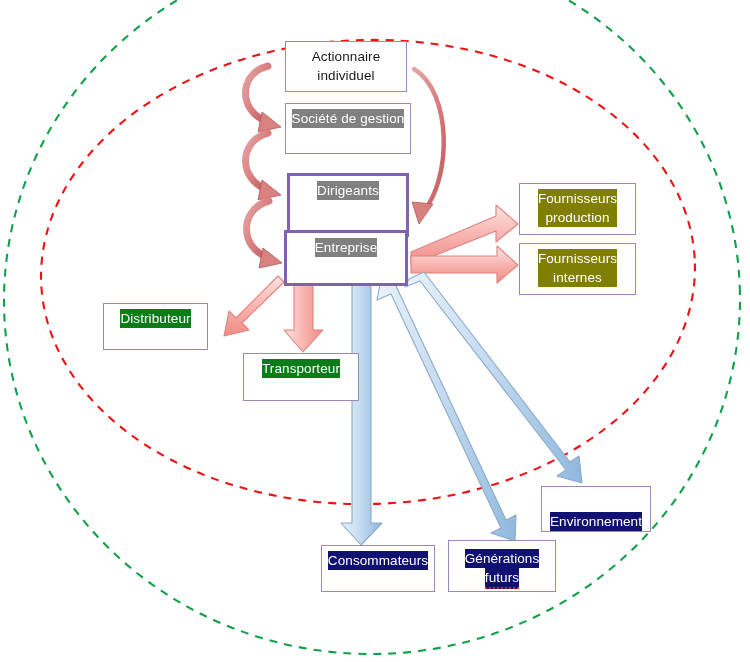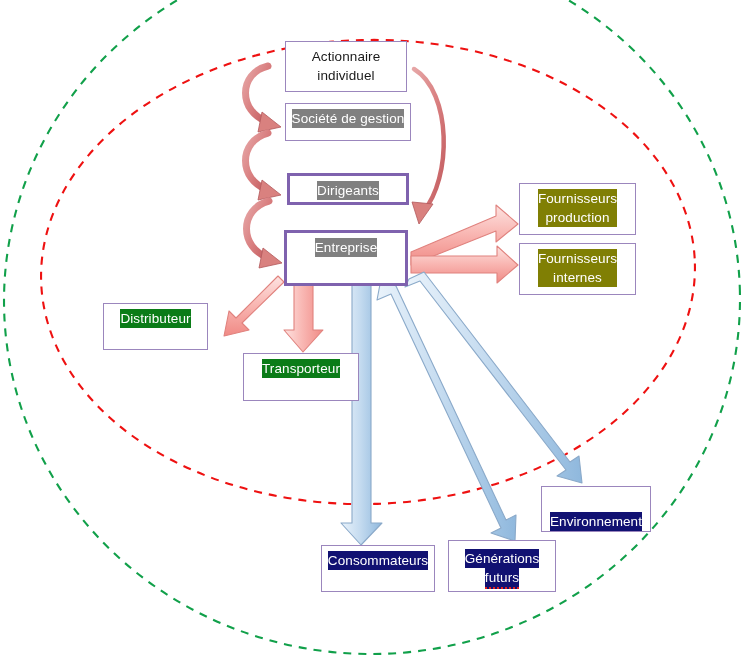--- a/index.html
+++ b/index.html
@@ -125,25 +125,25 @@
     <g>
       <path d="M 409,279 L 424,272 L 570,462 L 579,456 L 582,483 L 557,476 L 566,470 L 420,281 L 405,287 Z" fill="url(#gradBlue)" stroke="#8aa9c9" stroke-width="1.1" stroke-linejoin="round"></path>
     </g>
   </svg>
 
   <div class="node" style="left:285px; top:41px; width:122px; height:51px;">
     <span class="node-label hl-none">Actionnaire
 individuel</span>
   </div>
 
-  <div class="node" style="left:285px; top:103px; width:126px; height:38px;">
+  <div class="node" style="left:285px; top:103px; width:126px; height:51px;">
     <span class="node-label hl-gray">Société de gestion</span>
   </div>
 
-  <div class="node thick" style="left:287px; top:173px; width:122px; height:32px;">
+  <div class="node thick" style="left:287px; top:173px; width:122px; height:64px;">
     <span class="node-label hl-gray">Dirigeants</span>
   </div>
 
   <div class="node thick" style="left:284px; top:230px; width:124px; height:56px;">
     <span class="node-label hl-gray">Entreprise</span>
   </div>
 
   <div class="node" style="left:519px; top:183px; width:117px; height:52px;">
     <span class="node-label hl-olive">Fournisseurs
 production</span>

